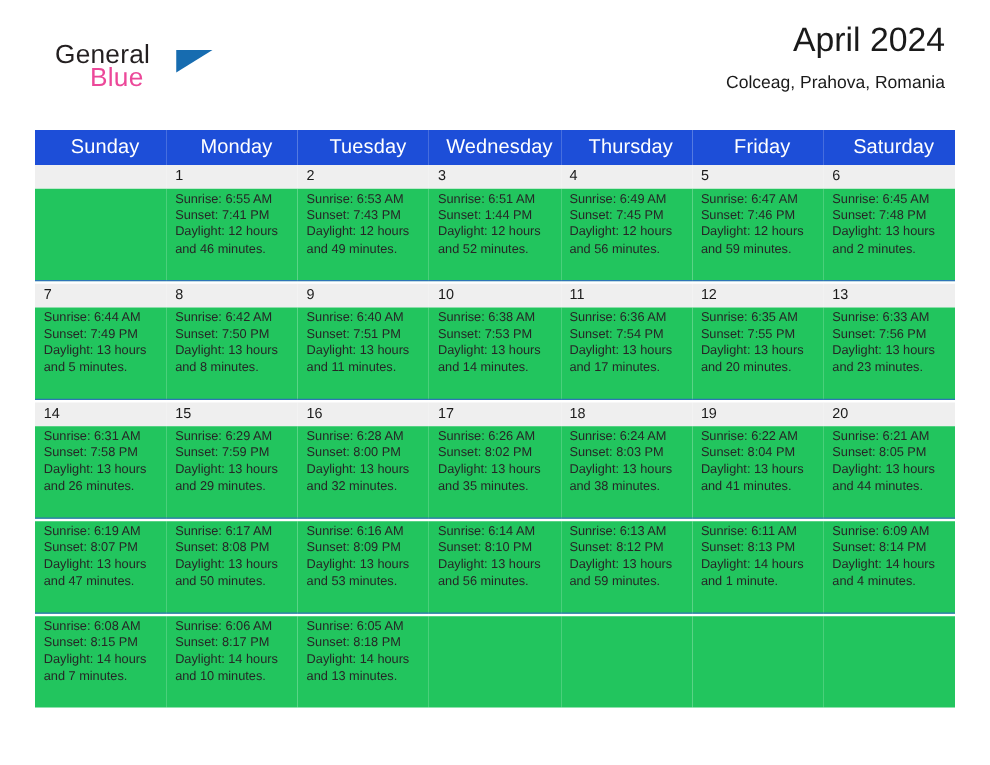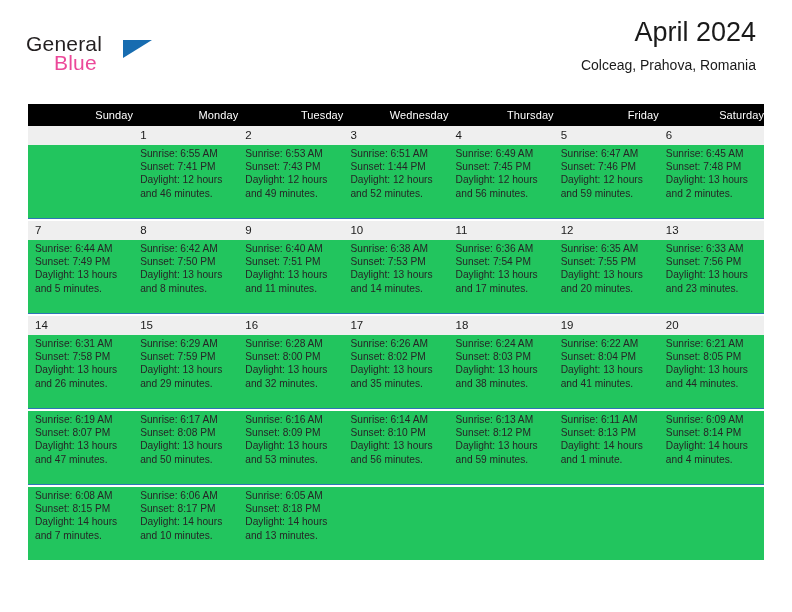--- a/index.html
+++ b/index.html
@@ -23,21 +23,21 @@
 
   
   .header {
     position: absolute;
     left: 0; top: 0;
     width: 792px;
     height: 104px;
   }
   .brand {
     position: absolute;
-    left: 26px;
+    left: 44px;
     top: 32px;
     width: 180px;
     height: 48px;
   }
   .brand-general {
     position: absolute;
     left: 0; top: 0;
     font-size: 21px;
     letter-spacing: 0.2px;
     color: #231f20;
@@ -85,25 +85,25 @@
     position: absolute;
     left: 28px;
     top: 104px;
     width: 736px;
     border-collapse: collapse;
     table-layout: fixed;
   }
   .cal col { width: 105.14px; }
 
   .cal thead th {
-    background: #000000;
+    background: #1d4ed8;
     color: #ffffff;
-    font-size: 11px;
+    font-size: 16px;
     font-weight: normal;
-    text-align: right;
+    text-align: center;
     padding: 5px 0 5px 7px;
     height: 11px;
     letter-spacing: 0.1px;
   }
 
   .wk-sep td {
     height: 2px;
     padding: 0;
     border-top: 1.4px solid #2e75b6;
     background: #ffffff;

